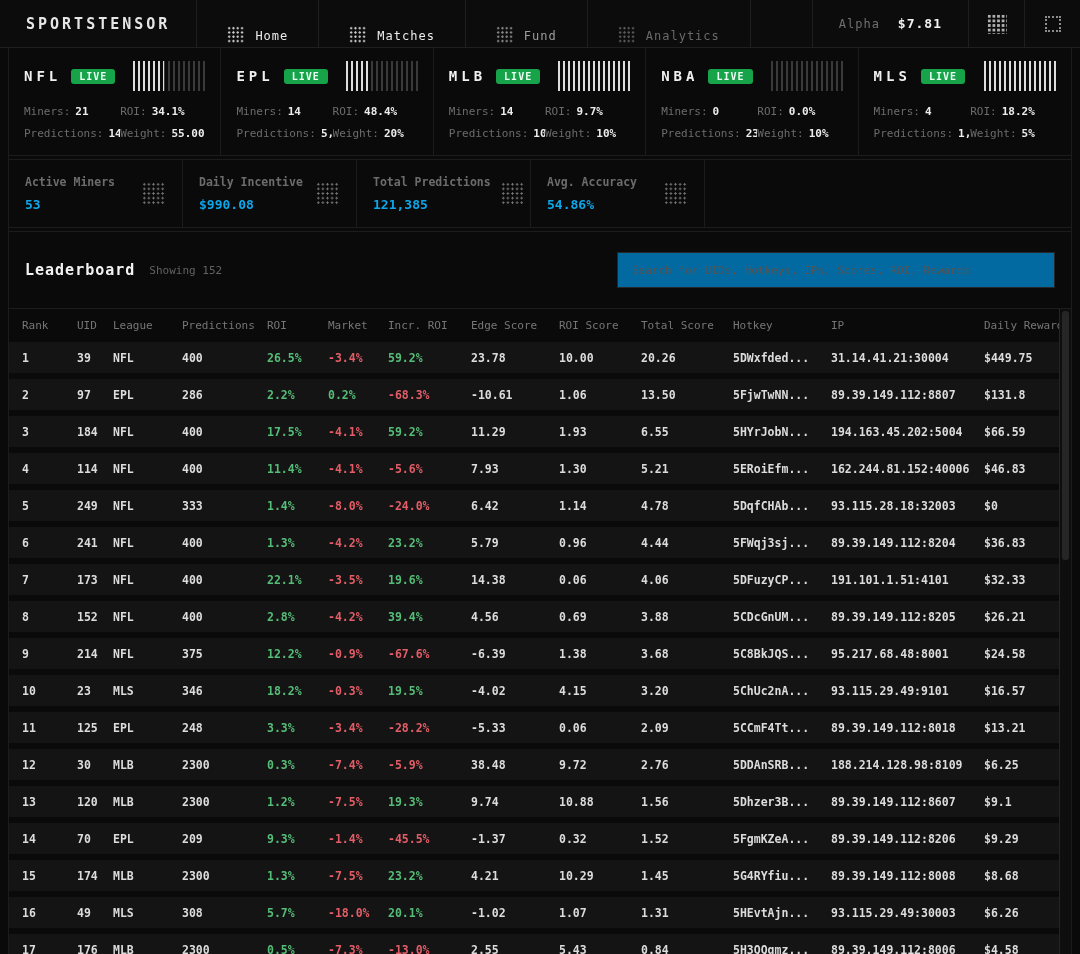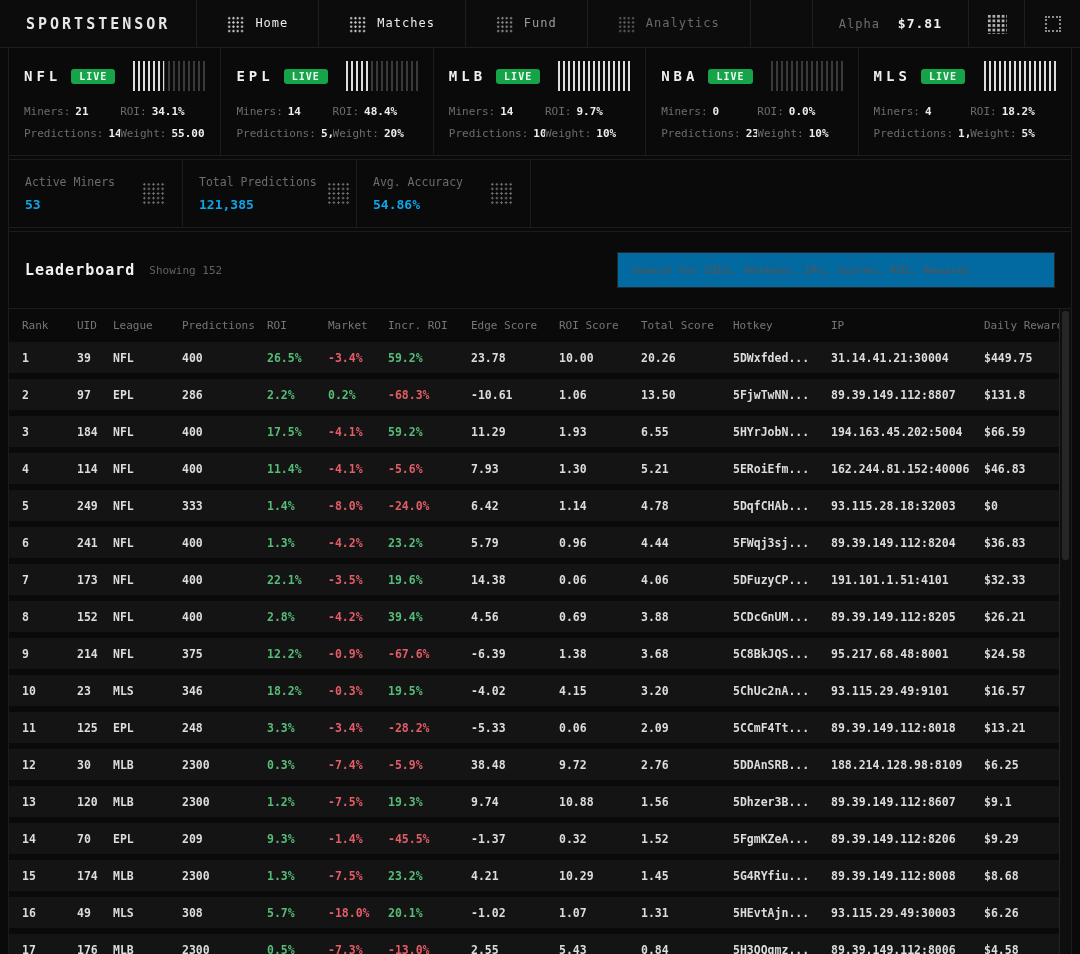--- a/index.html
+++ b/index.html
@@ -2,21 +2,21 @@
 <html><head>
 <meta charset="utf-8">
 <style>
   * { box-sizing: border-box; margin: 0; padding: 0; }
   html,body { width:1080px; height:954px; background:#0a0a0a; overflow:hidden;
     font-family:"DejaVu Sans Mono", monospace; color:#e6e6e6; }
 
   
   .nav { height:48px; display:flex; align-items:stretch; border-bottom:1px solid #1f1f1f; background:#0c0c0c; }
   .logo { display:flex; align-items:center; padding:0 26px; font-size:15px; font-weight:bold; letter-spacing:3px; border-right:1px solid #1f1f1f; white-space:nowrap; }
-  .tab { display:flex; align-items:flex-start; gap:11px; padding:16px 30px; border-right:1px solid #1f1f1f; font-size:12px; letter-spacing:1px; cursor:pointer; white-space:nowrap; }
+  .tab { display:flex; align-items:flex-end; gap:11px; padding:4px 30px; border-right:1px solid #1f1f1f; font-size:12px; letter-spacing:1px; cursor:pointer; white-space:nowrap; }
   .tab.bright { color:#ececec; }
   .tab.mid { color:#9d9d9d; }
   .tab.dim { color:#6a6a6a; }
   .dots { width:17px; height:17px; flex:0 0 auto;
     background-image:radial-gradient(circle, currentColor 1.1px, transparent 1.25px);
     background-size:4.3px 4.3px; opacity:.85; }
   .nav-spacer { flex:1; }
   .alpha-box { display:flex; align-items:center; gap:18px; padding:0 26px; border-left:1px solid #1f1f1f; }
   .alpha-label { color:#6f6f6f; font-size:12px; letter-spacing:1px; }
   .alpha-value { color:#f2f2f2; font-size:13px; font-weight:bold; letter-spacing:1px; }
@@ -41,21 +41,21 @@
   .barcode .fill { position:absolute; top:0; left:0; bottom:0;
     background:repeating-linear-gradient(90deg,#dedede 0 2px, transparent 2px 5px); }
   .card-stats { display:grid; grid-template-columns:53% 47%; row-gap:9px; font-size:11px; }
   .stat-line { white-space:nowrap; overflow:hidden; }
   .k { color:#6c6c6c; }
   .v { color:#ededed; font-weight:bold; margin-left:5px; }
 
   
   .statbar { display:flex; border-top:1px solid #1c1c1c; border-bottom:1px solid #1c1c1c; margin-top:3px; }
   .statcell { width:174px; padding:15px 16px; border-right:1px solid #1c1c1c; display:flex; align-items:center; justify-content:space-between; }
-  .statcell .label { color:#6c6c6c; font-size:11.5px; margin-bottom:8px; white-space:nowrap; }
+  .statcell .label { color:#6c6c6c; font-size:11.5px; margin-bottom:8px; white-space:nowrap;font-weight:bold; }
   .statcell .value { color:#0ea5e9; font-size:13px; font-weight:bold; }
   .px-icon { width:24px; height:24px; flex:0 0 auto; margin-left:10px;
     background-image:radial-gradient(circle,#8b8b8b 1.15px, transparent 1.3px);
     background-size:4.6px 4.6px; opacity:.8; }
   .statfill { flex:1; }
 
   
   .lb-head { display:flex; align-items:center; padding:20px 16px; border-top:1px solid #1c1c1c; border-bottom:1px solid #1c1c1c; margin-top:3px; }
   .lb-title { font-size:15px; font-weight:bold; letter-spacing:1px; color:#f2f2f2; }
   .lb-showing { font-size:11px; color:#626262; margin-left:14px; }
@@ -188,20 +188,27 @@
           <div class="stat-line"><span class="k">Weight:</span><span class="v">5%</span></div>
         </div>
       </div>
     </div>
 
   <div class="statbar" id="statbar">
       <div class="statcell">
         <div>
           <div class="label">Active Miners</div>
           <div class="value">53</div>
+        </div>
+        <span class="px-icon"></span>
+      </div>
+      <div class="statcell">
+        <div>
+          <div class="label">Daily Incentive</div>
+          <div class="value">$990.08</div>
         </div>
         <span class="px-icon"></span>
       </div>
       <div class="statcell">
         <div>
           <div class="label">Total Predictions</div>
           <div class="value">121,385</div>
         </div>
         <span class="px-icon"></span>
       </div>

